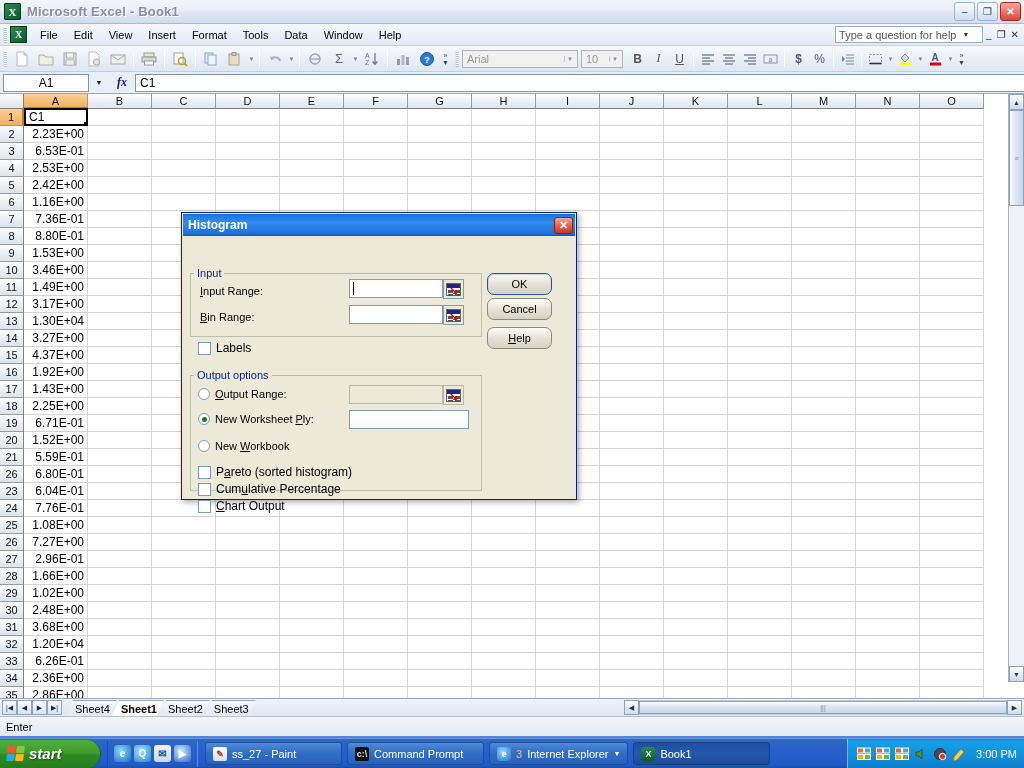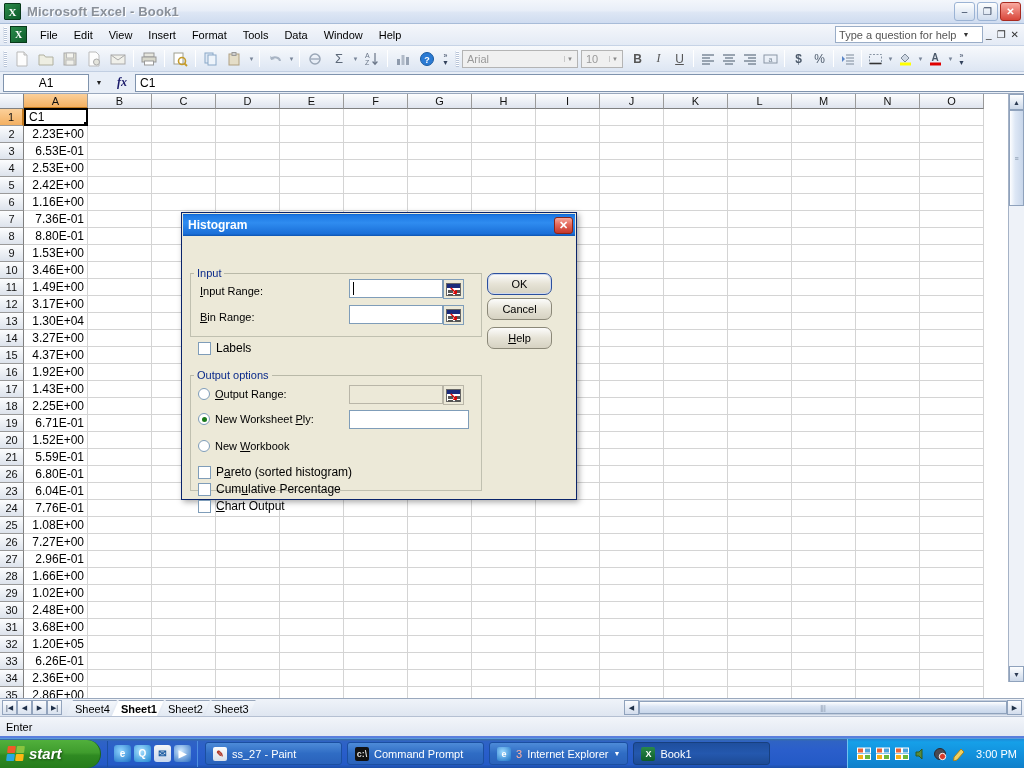--- a/index.html
+++ b/index.html
@@ -1173,21 +1173,21 @@
             <div class="cell" style="width: 64px;"></div>
             <div class="cell" style="width: 64px;"></div>
             <div class="cell" style="width: 64px;"></div>
             <div class="cell" style="width: 64px;"></div>
             <div class="cell" style="width: 64px;"></div>
             <div class="cell" style="width: 64px;"></div>
             <div class="cell" style="width: 64px;"></div>
             <div class="cell" style="width: 64px;"></div>
           </div>
           <div class="cellrow">
-            <div class="cell colA" style="width: 64px;">1.20E+05</div>
+            <div class="cell colA" style="width: 64px;">1.20E+04</div>
             <div class="cell" style="width: 64px;"></div>
             <div class="cell" style="width: 64px;"></div>
             <div class="cell" style="width: 64px;"></div>
             <div class="cell" style="width: 64px;"></div>
             <div class="cell" style="width: 64px;"></div>
             <div class="cell" style="width: 64px;"></div>
             <div class="cell" style="width: 64px;"></div>
             <div class="cell" style="width: 64px;"></div>
             <div class="cell" style="width: 64px;"></div>
             <div class="cell" style="width: 64px;"></div>

